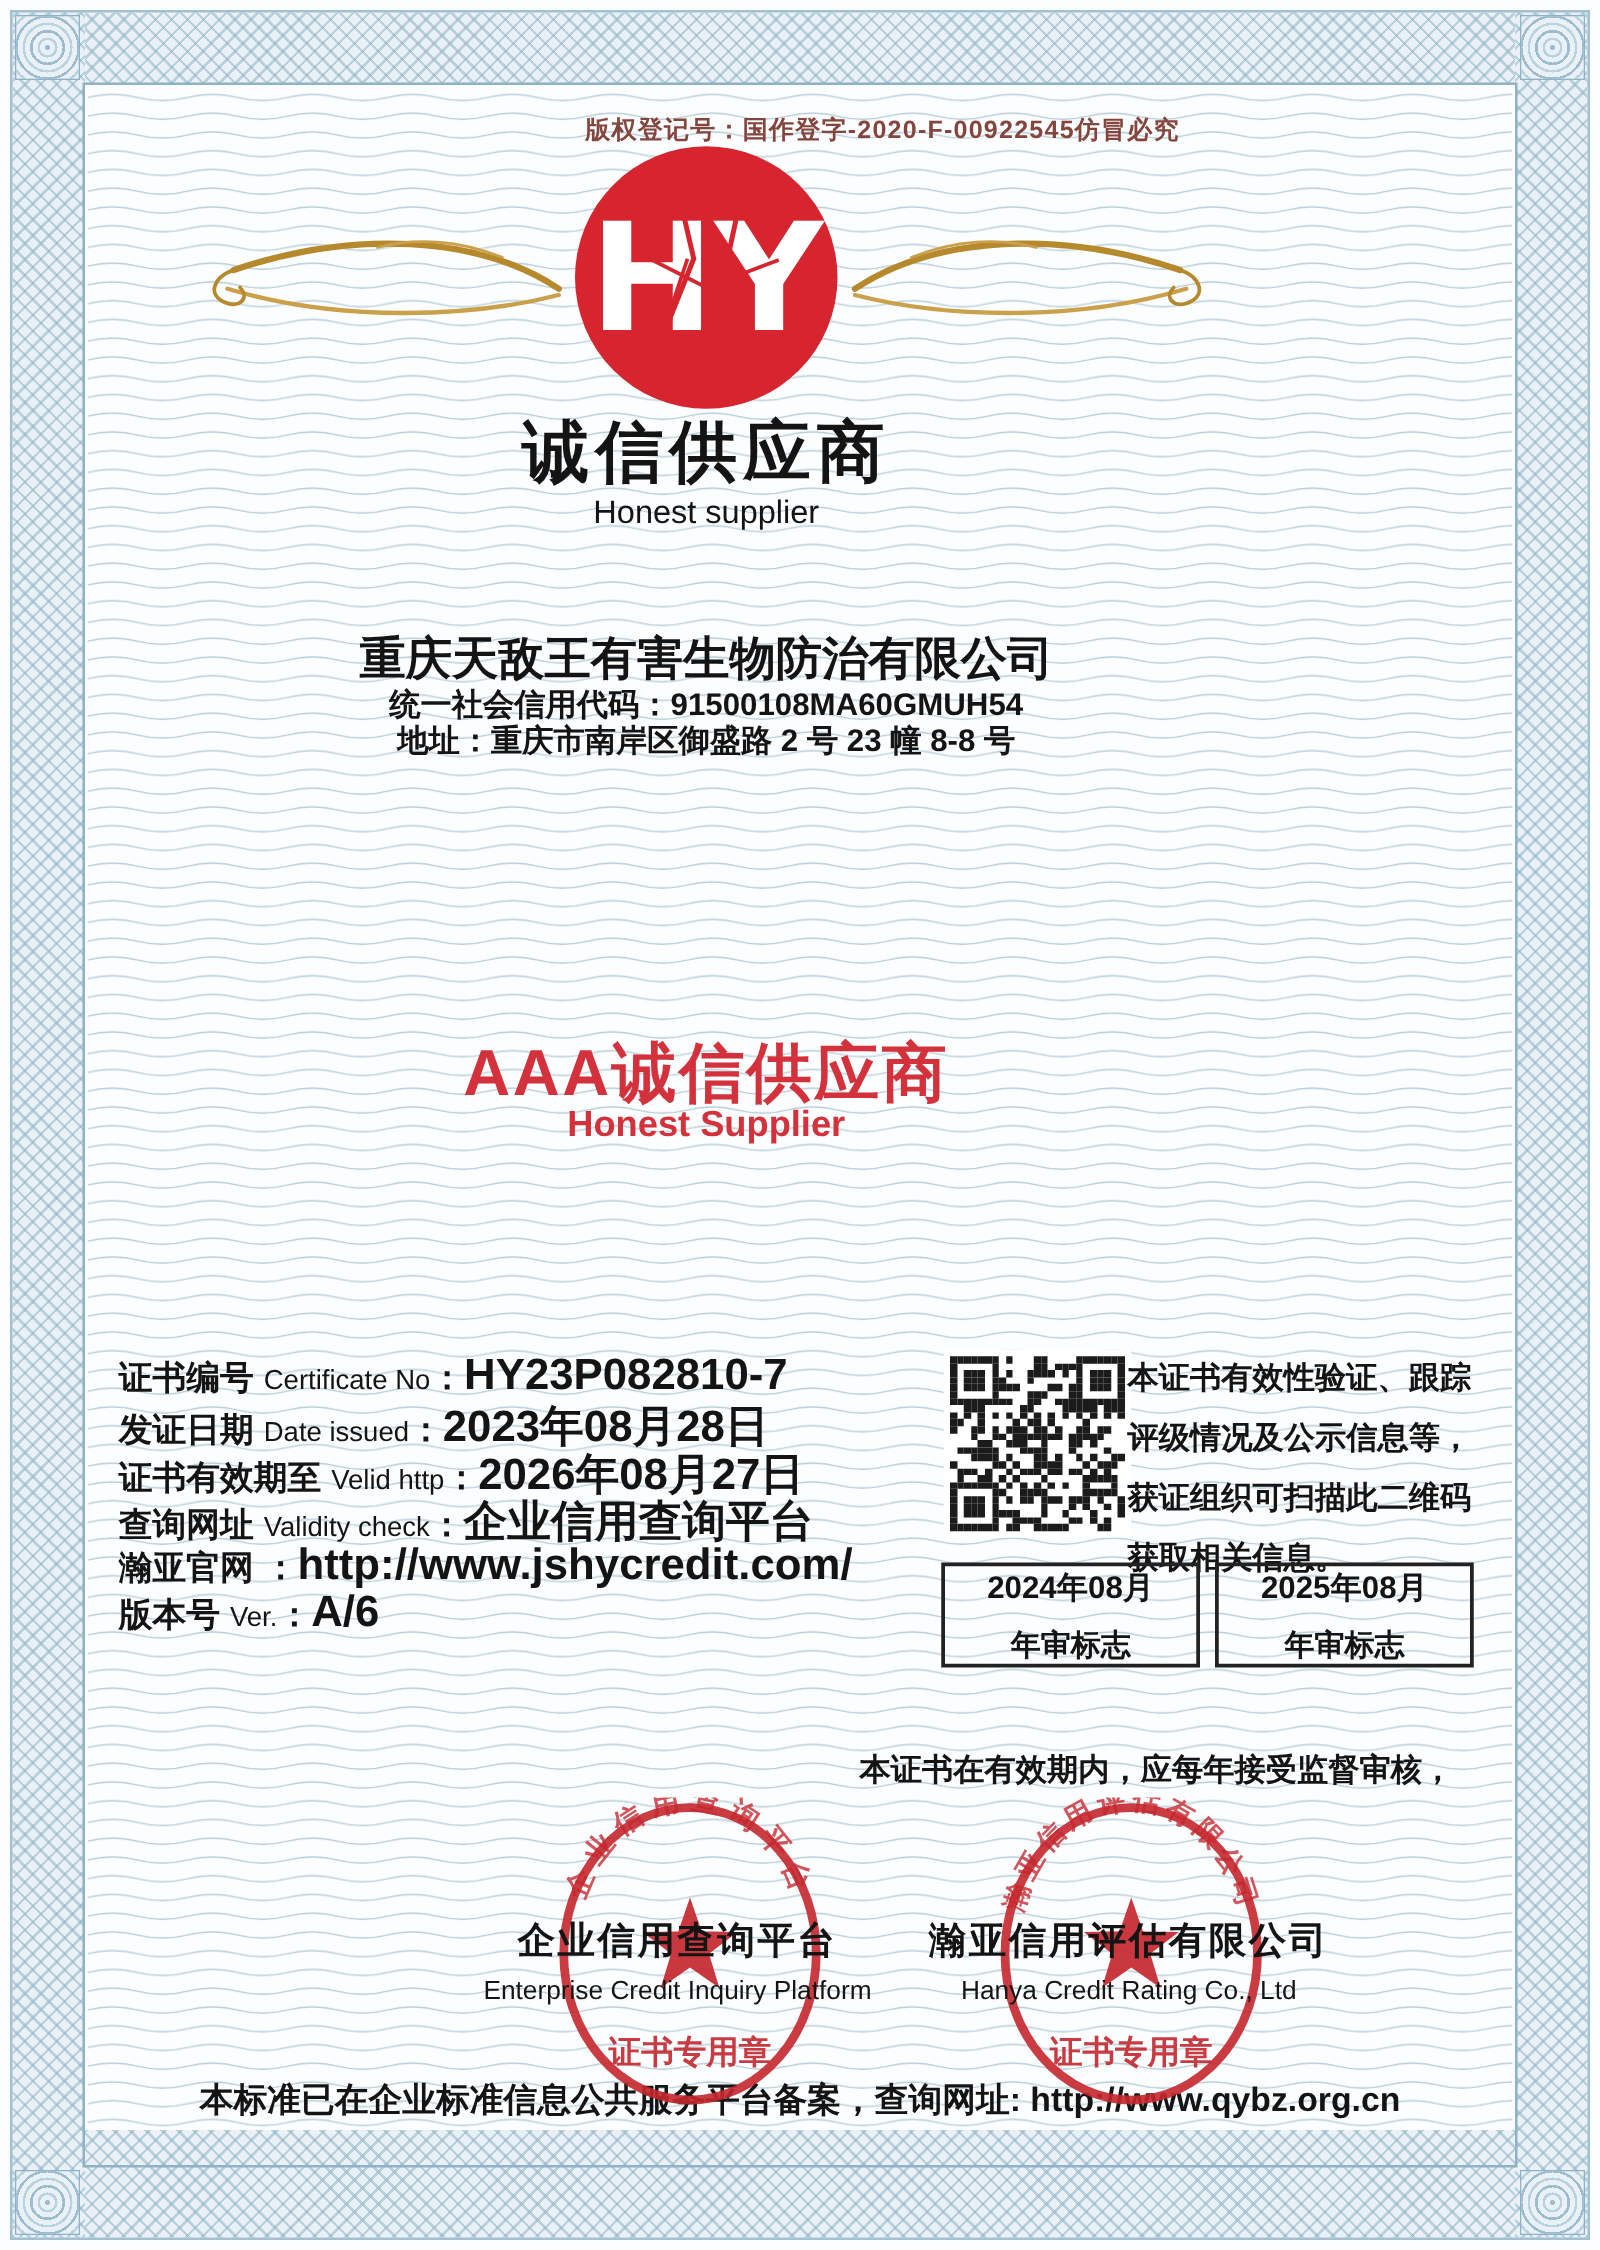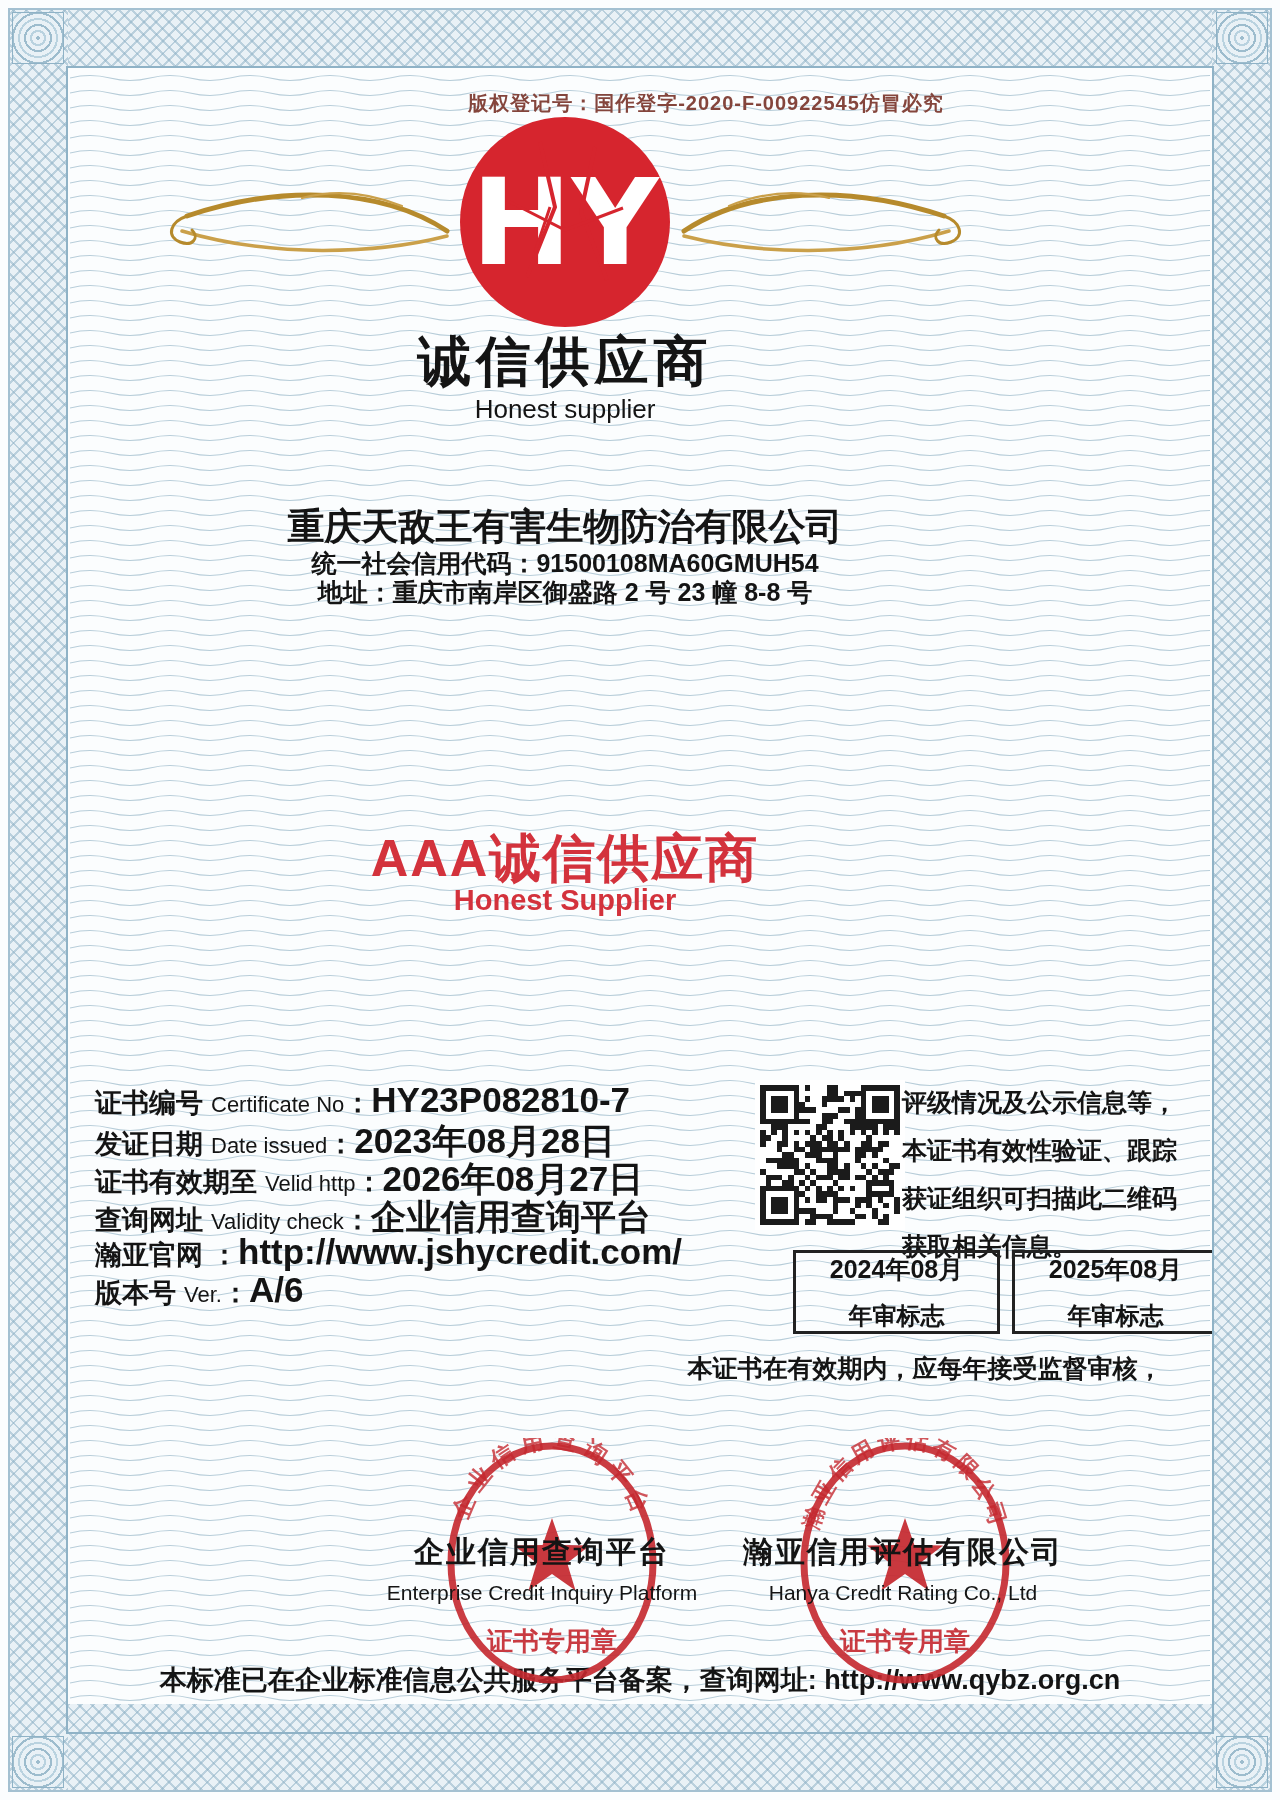--- a/index.html
+++ b/index.html
@@ -55,25 +55,25 @@
   .d-sep{font-size:27px;font-weight:600;}
   .d-val{font-size:35px;font-weight:600;}
   
   .qr{left:755px;top:1080px;width:150px;height:150px;background:#fff;
     display:grid;grid-template-columns:repeat(25,1fr);grid-template-rows:repeat(25,1fr);
     padding:5px;}
   .qr i{background:#1b1b1b;display:block;}
   .qr-note{left:902px;top:1078px;width:300px;}
   .qr-note div{font-size:25px;font-weight:600;line-height:48px;white-space:nowrap;}
   .audit-box{top:1250px;width:207px;height:84px;border:3px solid #222;
-    display:flex;flex-direction:column;align-items:center;justify-content:center;gap:14px;margin-left:40px;}
+    display:flex;flex-direction:column;align-items:center;justify-content:center;gap:14px;}
   .audit-box.b1{left:753px;} .audit-box.b2{left:972px;}
   .audit-box .m{font-size:25px;font-weight:600;}
   .audit-box .l{font-size:24px;font-weight:600;}
-  .audit-note{left:660px;top:1348px;width:530px;text-align:center;}
+  .audit-note{left:660px;top:1396px;width:530px;text-align:center;}
   .audit-note div{font-size:25px;font-weight:600;line-height:40px;white-space:nowrap;}
   
   .seal{position:absolute;width:220px;height:250px;z-index:2;}
   .seal.s-left{left:442px;top:1438px;}
   .seal.s-right{left:795px;top:1438px;}
   .org{z-index:3;text-align:center;width:420px;}
   .org .cn{font-size:30px;font-weight:700;letter-spacing:2px;white-space:nowrap;}
   .org .en{font-size:21px;font-weight:500;margin-top:8px;white-space:nowrap;}
   .org.o-left{left:332px;top:1532px;}
   .org.o-right{left:693px;top:1532px;}
@@ -495,22 +495,22 @@
       <i style="grid-area:25/13"></i>
       <i style="grid-area:25/14"></i>
       <i style="grid-area:25/15"></i>
       <i style="grid-area:25/16"></i>
       <i style="grid-area:25/17"></i>
       <i style="grid-area:25/22"></i>
       <i style="grid-area:25/23"></i>
     </div>
 
   <div class="layer qr-note">
+    <div>本证书有效性验证、跟踪</div>
     <div>评级情况及公示信息等，</div>
-    <div>本证书有效性验证、跟踪</div>
     <div>获证组织可扫描此二维码</div>
     <div>获取相关信息。</div>
   </div>
 
   <div class="layer audit-box b1">
     <div class="m">2024年08月</div>
     <div class="l">年审标志</div>
   </div>
   <div class="layer audit-box b2">
     <div class="m">2025年08月</div>

